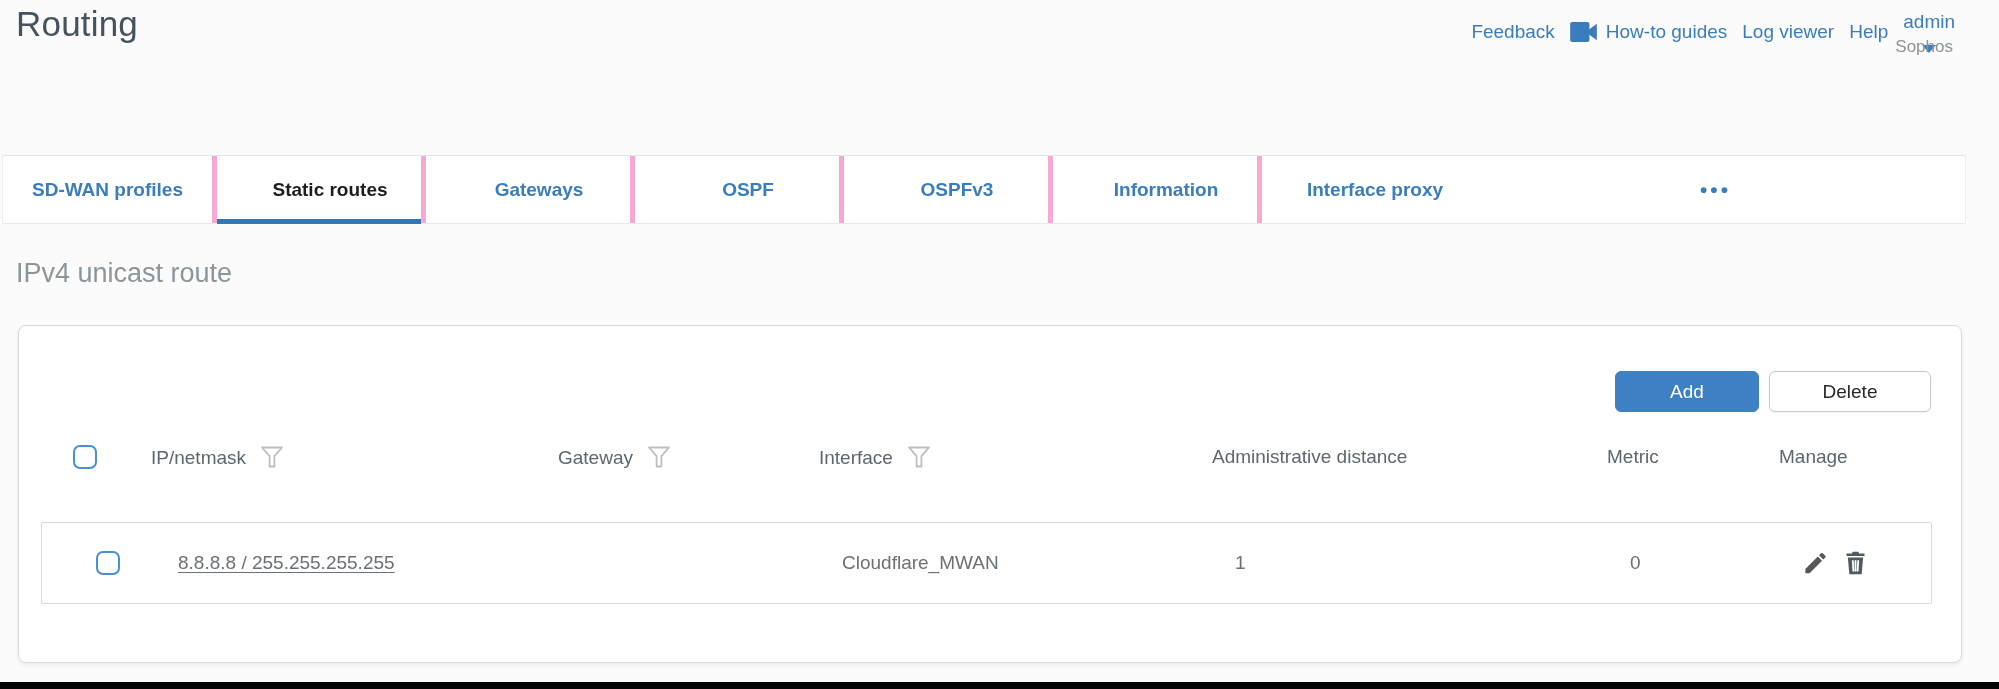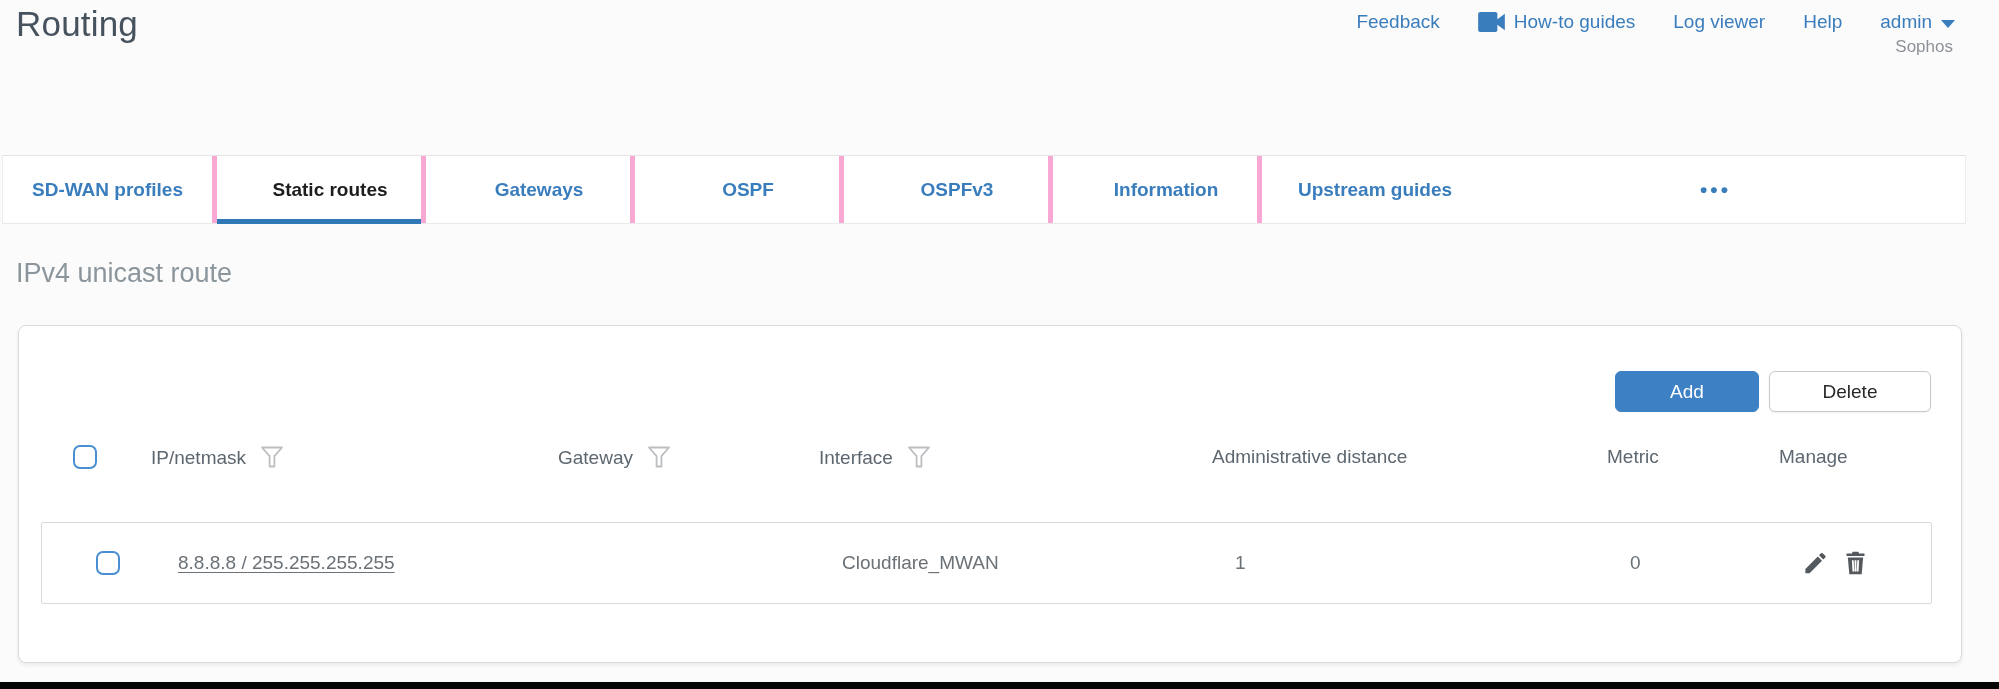--- a/index.html
+++ b/index.html
@@ -11,26 +11,26 @@
     -webkit-font-smoothing:antialiased;
   }
 
   
   .page-title {
     position:absolute; left:16px; top:4px;
     font-size:35px; font-weight:400; color:#46525d; letter-spacing:.2px;
   }
   .topnav {
     position:absolute; top:11px; right:44px;
-    display:flex; align-items:center; gap:38px;
+    display:flex; align-items:center; gap:15px;
     font-size:19px; color:#3a7dbd;
   }
   .topnav .nav-link { cursor:pointer; display:flex; align-items:center; gap:9px; white-space:nowrap; }
   .cam-icon { width:27px; height:20px; display:inline-block; }
-  .user-menu { display:flex; align-items:center; gap:9px; cursor:pointer; }
+  .user-menu { display:flex; align-items:center; gap:9px; cursor:pointer;flex-direction:column; }
   .caret {
     width:0; height:0; display:inline-block; margin-top:3px;
     border-left:7px solid transparent; border-right:7px solid transparent;
     border-top:8px solid #3a7dbd;
   }
   .brand {
     position:absolute; top:37px; right:46px;
     font-size:17px; color:#8d9298;
   }
 
@@ -148,21 +148,21 @@
 </div>
 <div class="brand">Sophos</div>
 
 <div class="tabstrip">
   <div class="tab">SD-WAN profiles</div>
   <div class="tab active">Static routes</div>
   <div class="tab">Gateways</div>
   <div class="tab">OSPF</div>
   <div class="tab">OSPFv3</div>
   <div class="tab">Information</div>
-  <div class="tab">Upstream guides</div>
+  <div class="tab">Interface proxy</div>
   <div class="tab-more">•••</div>
 </div>
 
 <div class="section-heading">IPv4 unicast route</div>
 
 <div class="panel">
 
   <div class="btn btn-add">Add</div>
   <div class="btn btn-delete">Delete</div>
 

